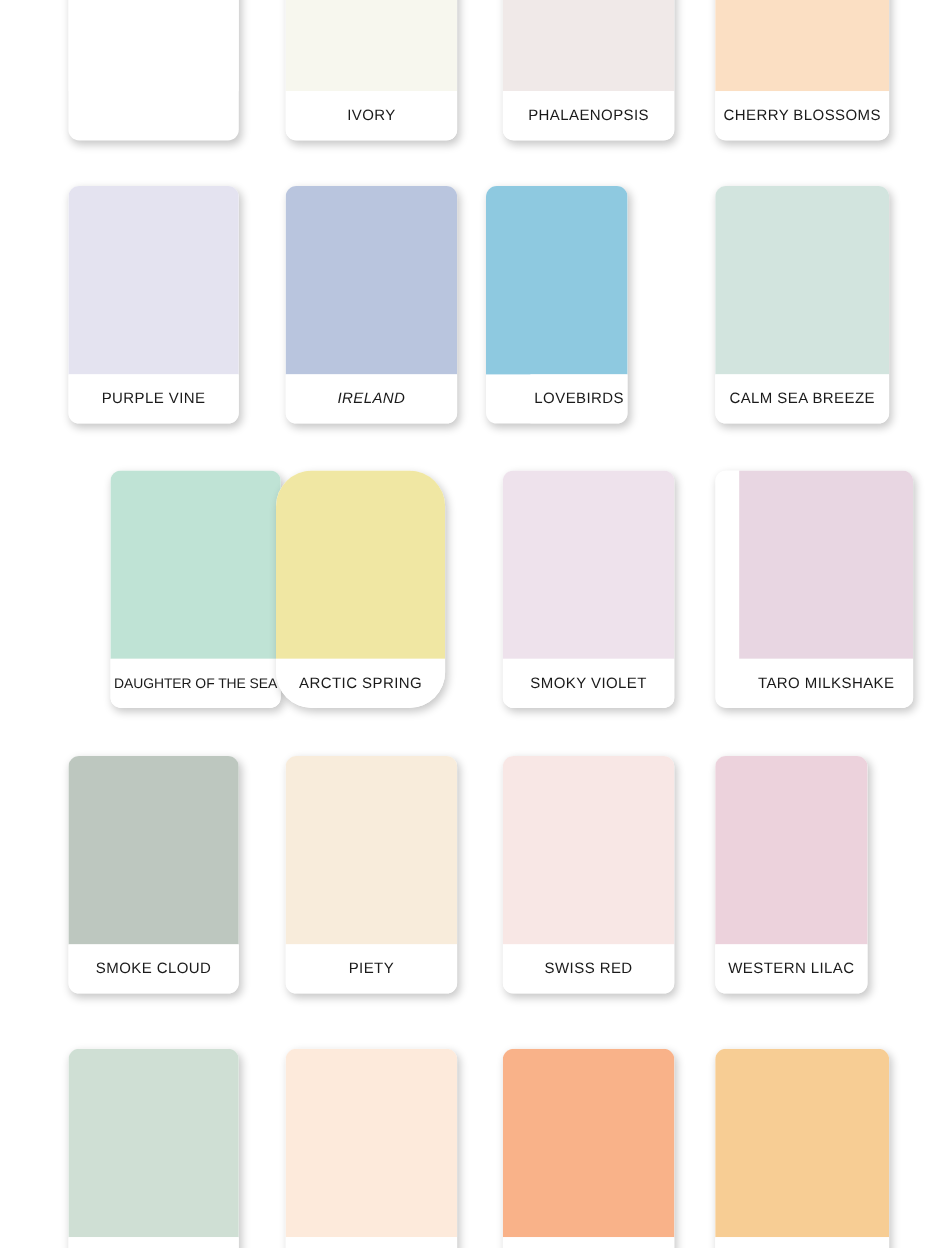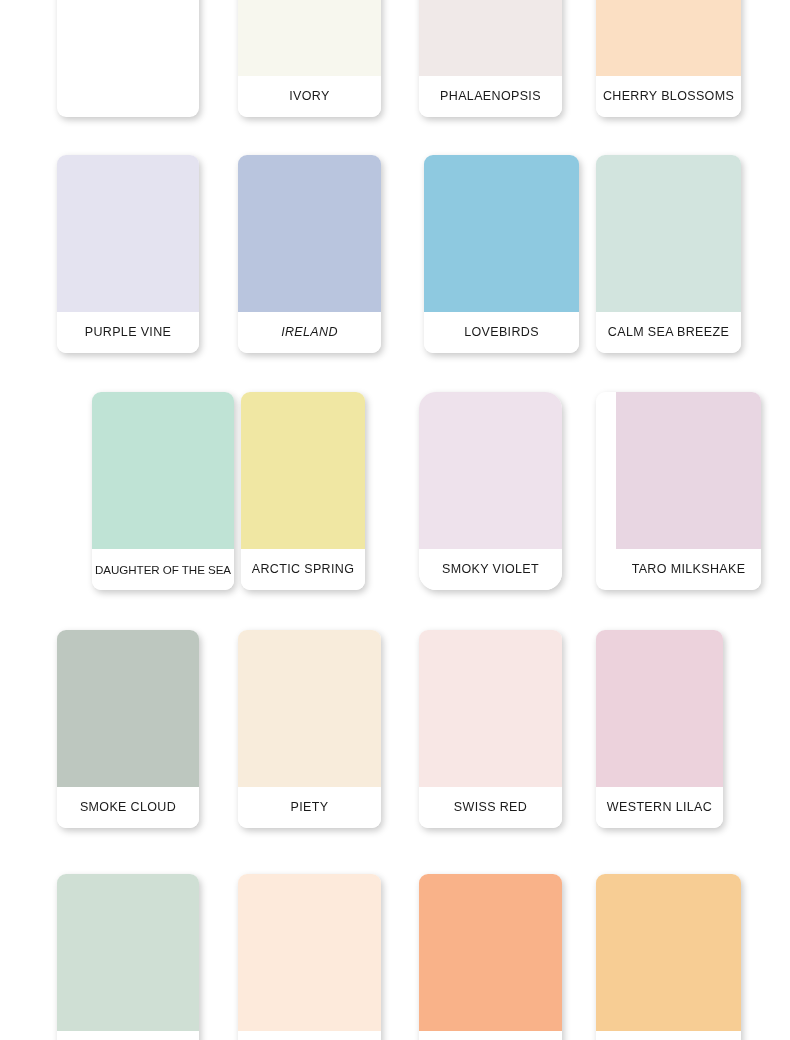--- a/index.html
+++ b/index.html
@@ -108,47 +108,47 @@
         <div class="swatch-label-area">
           <span class="swatch-label">PURPLE VINE</span>
         </div>
       </div>
       <div class="swatch-card" style="left: 238px; width: 143px; height: 198px; font-style: italic;">
         <div class="swatch-color" style="height: 157px; flex-basis: 157px; background: rgb(185, 197, 222);"></div>
         <div class="swatch-label-area">
           <span class="swatch-label">IRELAND</span>
         </div>
       </div>
-      <div class="swatch-card" style="left: 424px; width: 155px; height: 198px;">
+      <div class="swatch-card" style="left: 405px; width: 118px; height: 198px; align-items: flex-end;">
         <div class="swatch-color" style="height: 157px; flex-basis: 157px; background: rgb(142, 201, 224);"></div>
         <div class="swatch-label-area">
           <span class="swatch-label">LOVEBIRDS</span>
         </div>
       </div>
       <div class="swatch-card" style="left: 596px; width: 145px; height: 198px;">
         <div class="swatch-color" style="height: 157px; flex-basis: 157px; background: rgb(210, 228, 222);"></div>
         <div class="swatch-label-area">
           <span class="swatch-label">CALM SEA BREEZE</span>
         </div>
       </div>
     </div>
     <div class="swatch-row" style="top: 392px; height: 198px;">
       <div class="swatch-card" style="left: 57px; width: 142px; height: 198px; margin-left: 35px;">
         <div class="swatch-color" style="height: 157px; flex-basis: 157px; background: rgb(191, 227, 213);"></div>
         <div class="swatch-label-area">
           <span class="swatch-label tight">DAUGHTER OF THE SEA</span>
         </div>
       </div>
-      <div class="swatch-card" style="left: 241px; width: 124px; height: 198px;">
+      <div class="swatch-card" style="left: 230px; width: 141px; height: 198px; border-radius: 30px;">
         <div class="swatch-color" style="height: 157px; flex-basis: 157px; background: rgb(240, 231, 163);"></div>
         <div class="swatch-label-area">
           <span class="swatch-label">ARCTIC SPRING</span>
         </div>
       </div>
-      <div class="swatch-card" style="left: 419px; width: 143px; height: 198px; border-radius: 17px;">
+      <div class="swatch-card" style="left: 419px; width: 143px; height: 198px;">
         <div class="swatch-color" style="height: 157px; flex-basis: 157px; background: rgb(238, 226, 236);"></div>
         <div class="swatch-label-area">
           <span class="swatch-label">SMOKY VIOLET</span>
         </div>
       </div>
       <div class="swatch-card" style="left: 596px; width: 145px; height: 198px; padding-left: 20px;">
         <div class="swatch-color" style="height: 157px; flex-basis: 157px; background: rgb(232, 214, 226);"></div>
         <div class="swatch-label-area">
           <span class="swatch-label">TARO MILKSHAKE</span>
         </div>

